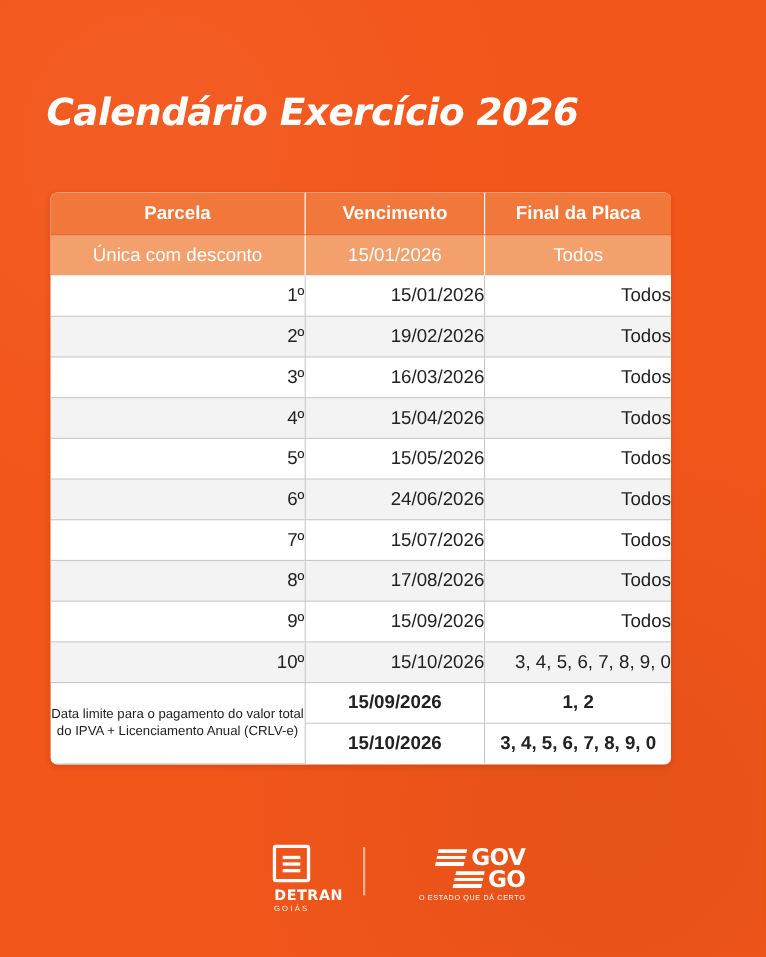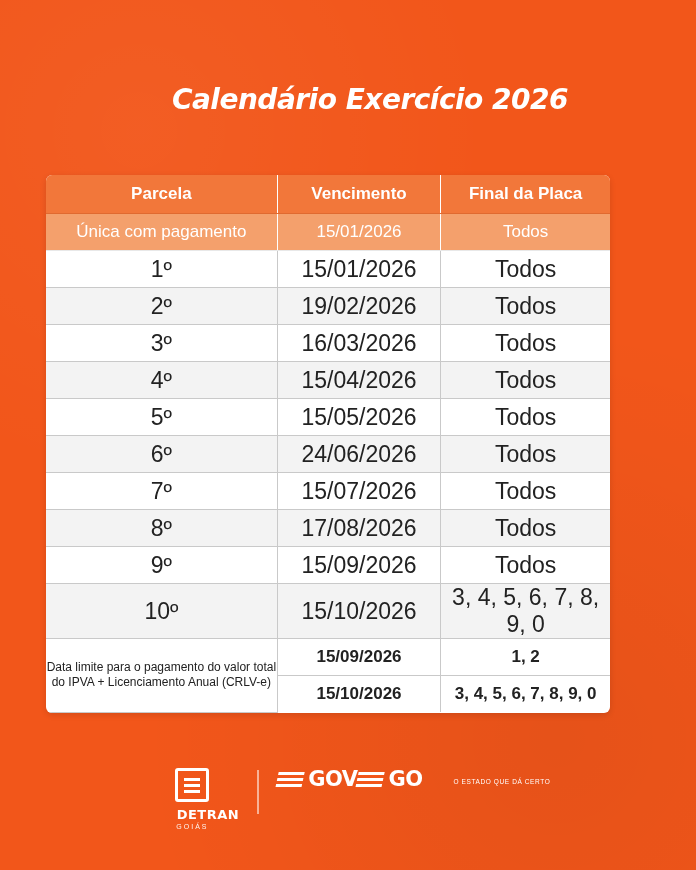--- a/index.html
+++ b/index.html
@@ -23,24 +23,24 @@
       radial-gradient(circle at 80% 85%, rgba(0,0,0,0.05) 0%, rgba(0,0,0,0) 45%),
       #f2561a;
   }
 
   
   .title {
     position: absolute;
     top: 86px;
     left: 0;
     width: 568px;
-    text-align: right;
+    text-align: center;
     color: #ffffff;
     font-family: "DejaVu Sans", sans-serif;
-    font-size: 28px;
+    font-size: 34px;
     font-weight: bold;
     font-style: italic;
     letter-spacing: -0.5px;
     line-height: 1;
     white-space: nowrap;
   }
 
   
   .table-card {
     position: absolute;
@@ -91,21 +91,21 @@
     background: #f4a06c;
     color: #ffffff;
     font-weight: normal;
     font-size: 17px;
     height: 36px;
     border-right: 1px solid #ffffff;
     border-bottom: 1px solid #e8e8e8;
   }
   tr.highlight-row td:last-child { border-right: none; }
 
-  tr.data-row td { background: #ffffff; height: 36px; font-size: 23px; }
+  tr.data-row td { background: #ffffff; height: 36px; font-size: 17px; text-align: right; }
 
   tr.data-row.alt td { background: #f3f3f3; }
 
   td.limit-label {
     font-size: 11.5px;
     line-height: 1.28;
     padding: 4px 8px;
     color: #222222;
   }
   tr.limit-row td.bold {
@@ -163,22 +163,22 @@
     opacity: 0.95;
   }
   .divider-bar {
     width: 2px;
     height: 44px;
     background: rgba(255,255,255,0.55);
     margin-top: 2px;
   }
   .gov-logo {
     display: flex;
-    flex-direction: row;
-    align-items: center;
+    flex-direction: column;
+    align-items: flex-end;
     color: #ffffff;
     padding-top: 2px;
   }
   .gov-row {
     display: flex;
     align-items: center;
     gap: 5px;
   }
   .gov-flag {
     width: 26px;
@@ -220,21 +220,21 @@
         </colgroup>
       <thead>
         <tr class="head-row">
           <th>Parcela</th>
           <th>Vencimento</th>
           <th>Final da Placa</th>
         </tr>
       </thead>
       <tbody>
         <tr class="highlight-row">
-          <td>Única com pagamento</td>
+          <td>Única com desconto</td>
           <td>15/01/2026</td>
           <td>Todos</td>
         </tr>
 
         <tr class="data-row">
           <td>1º</td>
           <td>15/01/2026</td>
           <td>Todos</td>
         </tr>
         <tr class="data-row alt">

